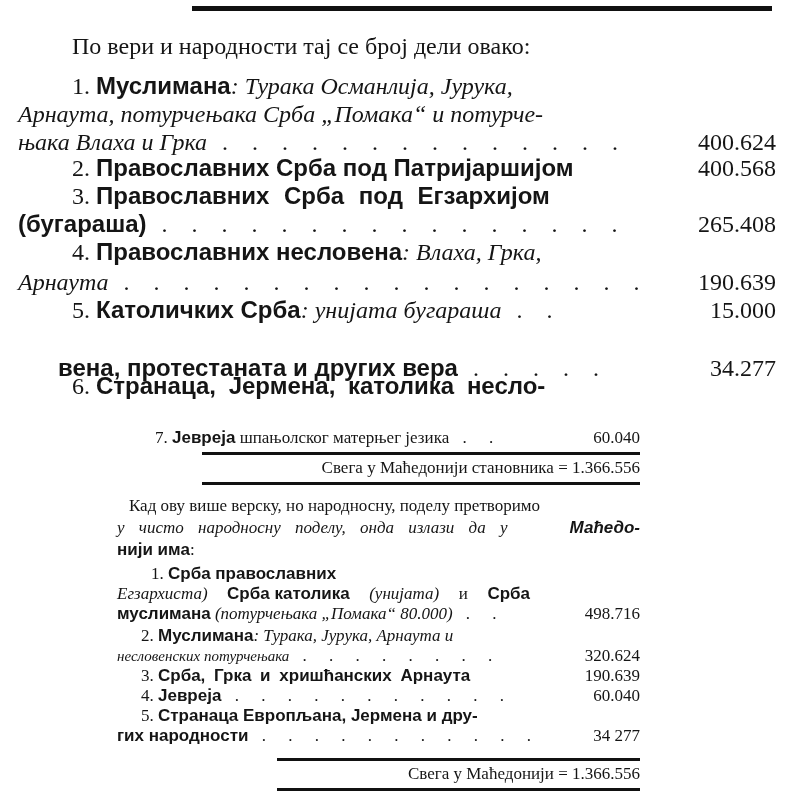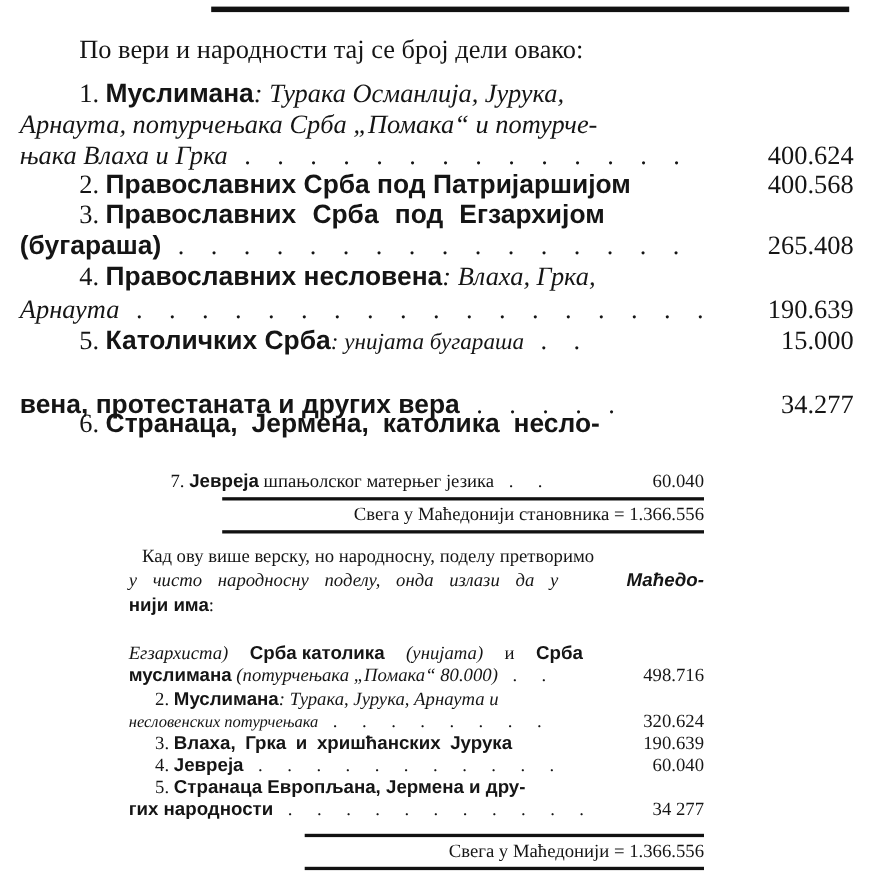--- a/index.html
+++ b/index.html
@@ -55,29 +55,29 @@
     <span>4.</span>
     <span class="b">Православних несловена</span><span class="i">: Влаха, Грка,</span>
   </div>
   <div class="line" style="top:236px;">
     <span class="i">Арнаута</span><span class="dots"> . . . . . . . . . . . . . . . . . .</span>
     <span class="num">190.639</span>
   </div>
 
   <div class="line" style="top:264px;left:54px;">
     <span>5.</span>
-    <span class="b">Католичких Срба</span><span class="i" style="font-size:21px;">: унијата бугараша</span><span class="dots"> . .</span>
+    <span class="b">Католичких Срба</span><span class="i" style="font-size:24px;">: унијата бугараша</span><span class="dots"> . .</span>
     <span class="num">15.000</span>
   </div>
 
   <div class="line" style="top:292px;left:54px;margin-top:48px;">
     <span>6.</span>
     <span class="b" style="word-spacing:6px;">Странаца, Јермена, католика несло-</span>
   </div>
-  <div class="line" style="top:322px;">
+  <div class="line" style="top:322px;margin-left:40px;">
     <span class="b">вена, протестаната и других вера</span><span class="dots"> . . . . .</span>
     <span class="num">34.277</span>
   </div>
 </div>
 
 <div class="small" style="top:428px;">
   <div class="line" style="top:0;left:38px;">
     <span>7.</span>
     <span class="b">Јевреја</span><span> шпањолског матерњег језика</span><span class="dots"> . .</span>
     <span class="num">60.040</span>
@@ -95,20 +95,21 @@
   <div class="line" style="top:0;left:12px;">Кад ову више верску, но народносну, поделу претворимо</div>
   <div class="line just" style="top:22px;font-style:italic;">
     <span style="word-spacing:10px;">у чисто народносну поделу, онда излази да у</span>
     <span class="b">Маћедо-</span>
   </div>
   <div class="line" style="top:44px;">
     <span class="b">нији има</span><span>:</span>
   </div>
 
   <div class="line just" style="top:68px;left:34px;right:110px;">
+    <span><span>1.</span> <span class="b">Срба православних</span></span>
   </div>
   <div class="line just" style="top:88px;right:110px;">
     <span class="i">Егзархиста)</span>
     <span class="b">Срба католика</span>
     <span class="i">(унијата)</span>
     <span>и</span>
     <span class="b">Срба</span>
   </div>
   <div class="line" style="top:108px;">
     <span class="b">муслимана</span>
@@ -120,21 +121,21 @@
     <span>2.</span>
     <span class="b">Муслимана</span><span class="i">: Турака, Јурука, Арнаута и</span>
   </div>
   <div class="line" style="top:150px;">
     <span class="i" style="font-size:15px;">несловенских потурчењака</span><span class="dots"> . . . . . . . .</span>
     <span class="num">320.624</span>
   </div>
 
   <div class="line" style="top:170px;left:24px;">
     <span>3.</span>
-    <span class="b" style="word-spacing:4px;">Влаха, Грка и хришћанских Јурука</span>
+    <span class="b" style="word-spacing:4px;">Срба, Грка и хришћанских Арнаута</span>
     <span class="num">190.639</span>
   </div>
 
   <div class="line" style="top:190px;left:24px;">
     <span>4.</span>
     <span class="b">Јевреја</span><span class="dots"> . . . . . . . . . . .</span>
     <span class="num">60.040</span>
   </div>
 
   <div class="line" style="top:210px;left:24px;">

